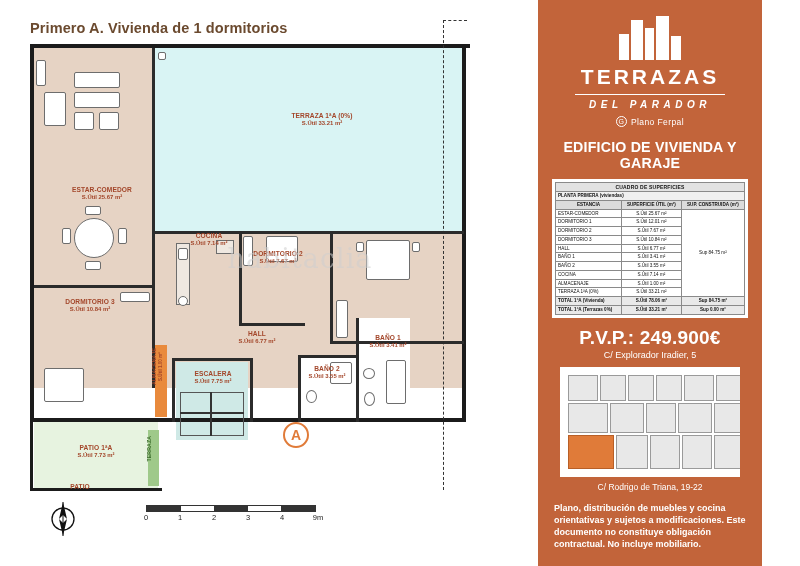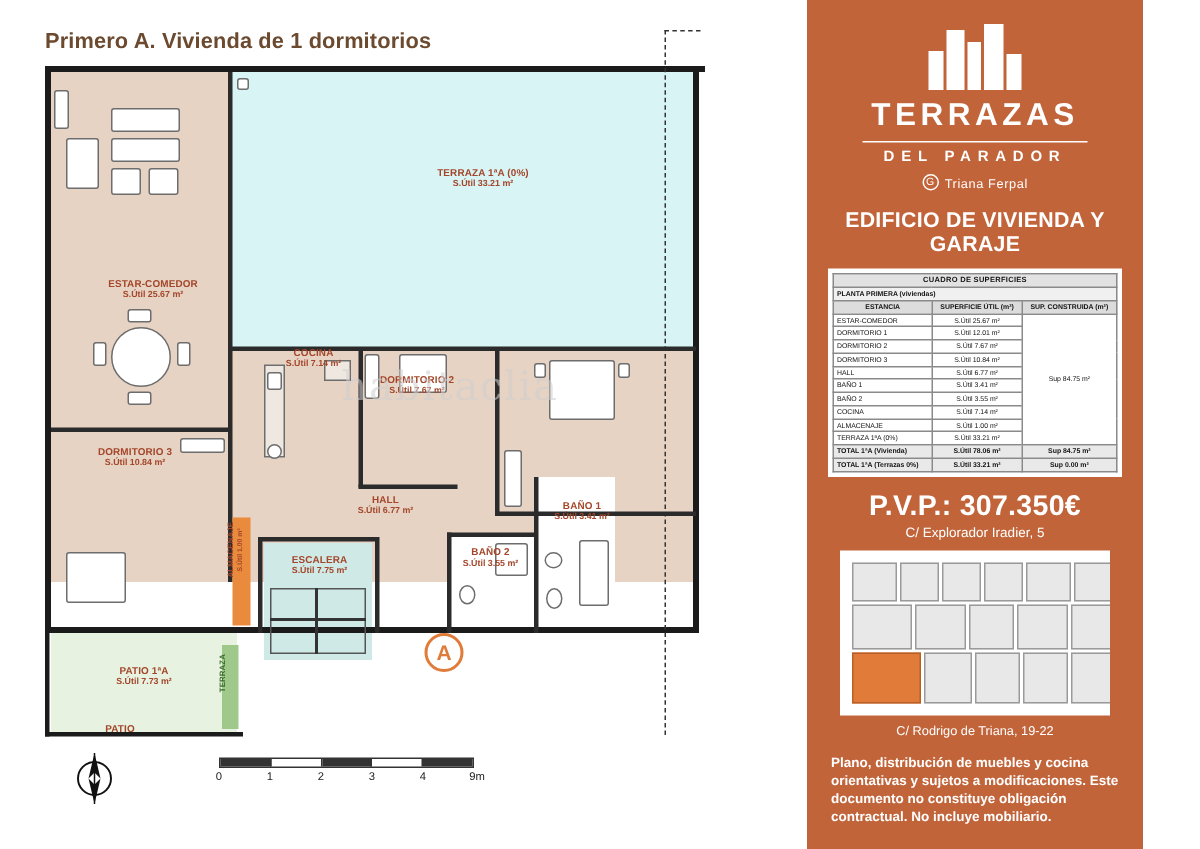--- a/index.html
+++ b/index.html
@@ -88,21 +88,21 @@
   .panel {
     width:224px; height:566px; background:#c2643a; position:relative;
     color:#ffffff;
   }
   .panel-inner { position:absolute; inset:8px; }
 
   .logo-wrap { text-align:center; padding-top:6px; }
   .logo-mark { height:46px; display:flex; align-items:flex-end; justify-content:center; gap:2px; }
   .logo-mark .b { background:#ffffff; }
   .brand { font-size:21px; font-weight:bold; letter-spacing:3px; margin-top:5px; color:#ffffff;}
-  .brand2 { font-size:10px; font-weight:bold; letter-spacing:4.5px; margin-top:1px;}
+  .brand2 { font-size:10px; font-weight:bold; letter-spacing:4.5px; margin-top:1px;font-style:italic;}
   .brand-rule { width:150px; height:1px; background:#ffffff; margin:5px auto 4px;}
   .grupo { font-size:8.5px; letter-spacing:.4px; display:flex; align-items:center; justify-content:center; gap:4px;}
   .grupo .g { width:11px;height:11px;border:1.2px solid #fff;border-radius:50%;
               font-size:7px;display:flex;align-items:center;justify-content:center;}
 
   .edificio {
     text-align:center; font-size:14.2px; font-weight:bold; letter-spacing:.2px;
     margin-top:12px; color:#ffffff;
   }
 
@@ -329,21 +329,21 @@
           <div class="b" style="width:12px;height:40px;"></div>
           <div class="b" style="width:9px;height:32px;"></div>
           <div class="b" style="width:13px;height:44px;"></div>
           <div class="b" style="width:10px;height:24px;"></div>
         </div>
         <div class="brand">TERRAZAS</div>
         <div class="brand-rule"></div>
         <div class="brand2">DEL PARADOR</div>
         <div class="grupo" style="margin-top:6px;">
           <span class="g">G</span>
-          <span>Triana Ferpal</span>
+          <span>Plano Ferpal</span>
         </div>
       </div>
 
       <div class="edificio">EDIFICIO DE VIVIENDA Y GARAJE</div>
 
       <div class="table-box">
         <table class="surf">
           <tbody>
             <tr class="hdr">
               <td colspan="3">CUADRO DE SUPERFICIES</td>
@@ -406,21 +406,21 @@
             </tr>
             <tr class="total">
               <td>TOTAL 1ªA (Terrazas 0%)</td>
               <td class="num">S.Útil 33.21 m²</td>
               <td class="num">Sup 0.00 m²</td>
             </tr>
           </tbody>
         </table>
       </div>
 
-      <div class="pvp">P.V.P.: 307.350€</div>
+      <div class="pvp">P.V.P.: 249.900€</div>
       <div class="addr1">C/ Explorador Iradier, 5</div>
 
       <div class="keymap">
         <div class="kb g" style="left:8px; top:8px; width:30px; height:26px;"></div>
         <div class="kb g" style="left:40px; top:8px; width:26px; height:26px;"></div>
         <div class="kb g" style="left:68px; top:8px; width:26px; height:26px;"></div>
         <div class="kb g" style="left:96px; top:8px; width:26px; height:26px;"></div>
         <div class="kb g" style="left:124px; top:8px; width:30px; height:26px;"></div>
         <div class="kb g" style="left:156px; top:8px; width:30px; height:26px;"></div>
         <div class="kb g" style="left:188px; top:8px; width:34px; height:26px;"></div>

